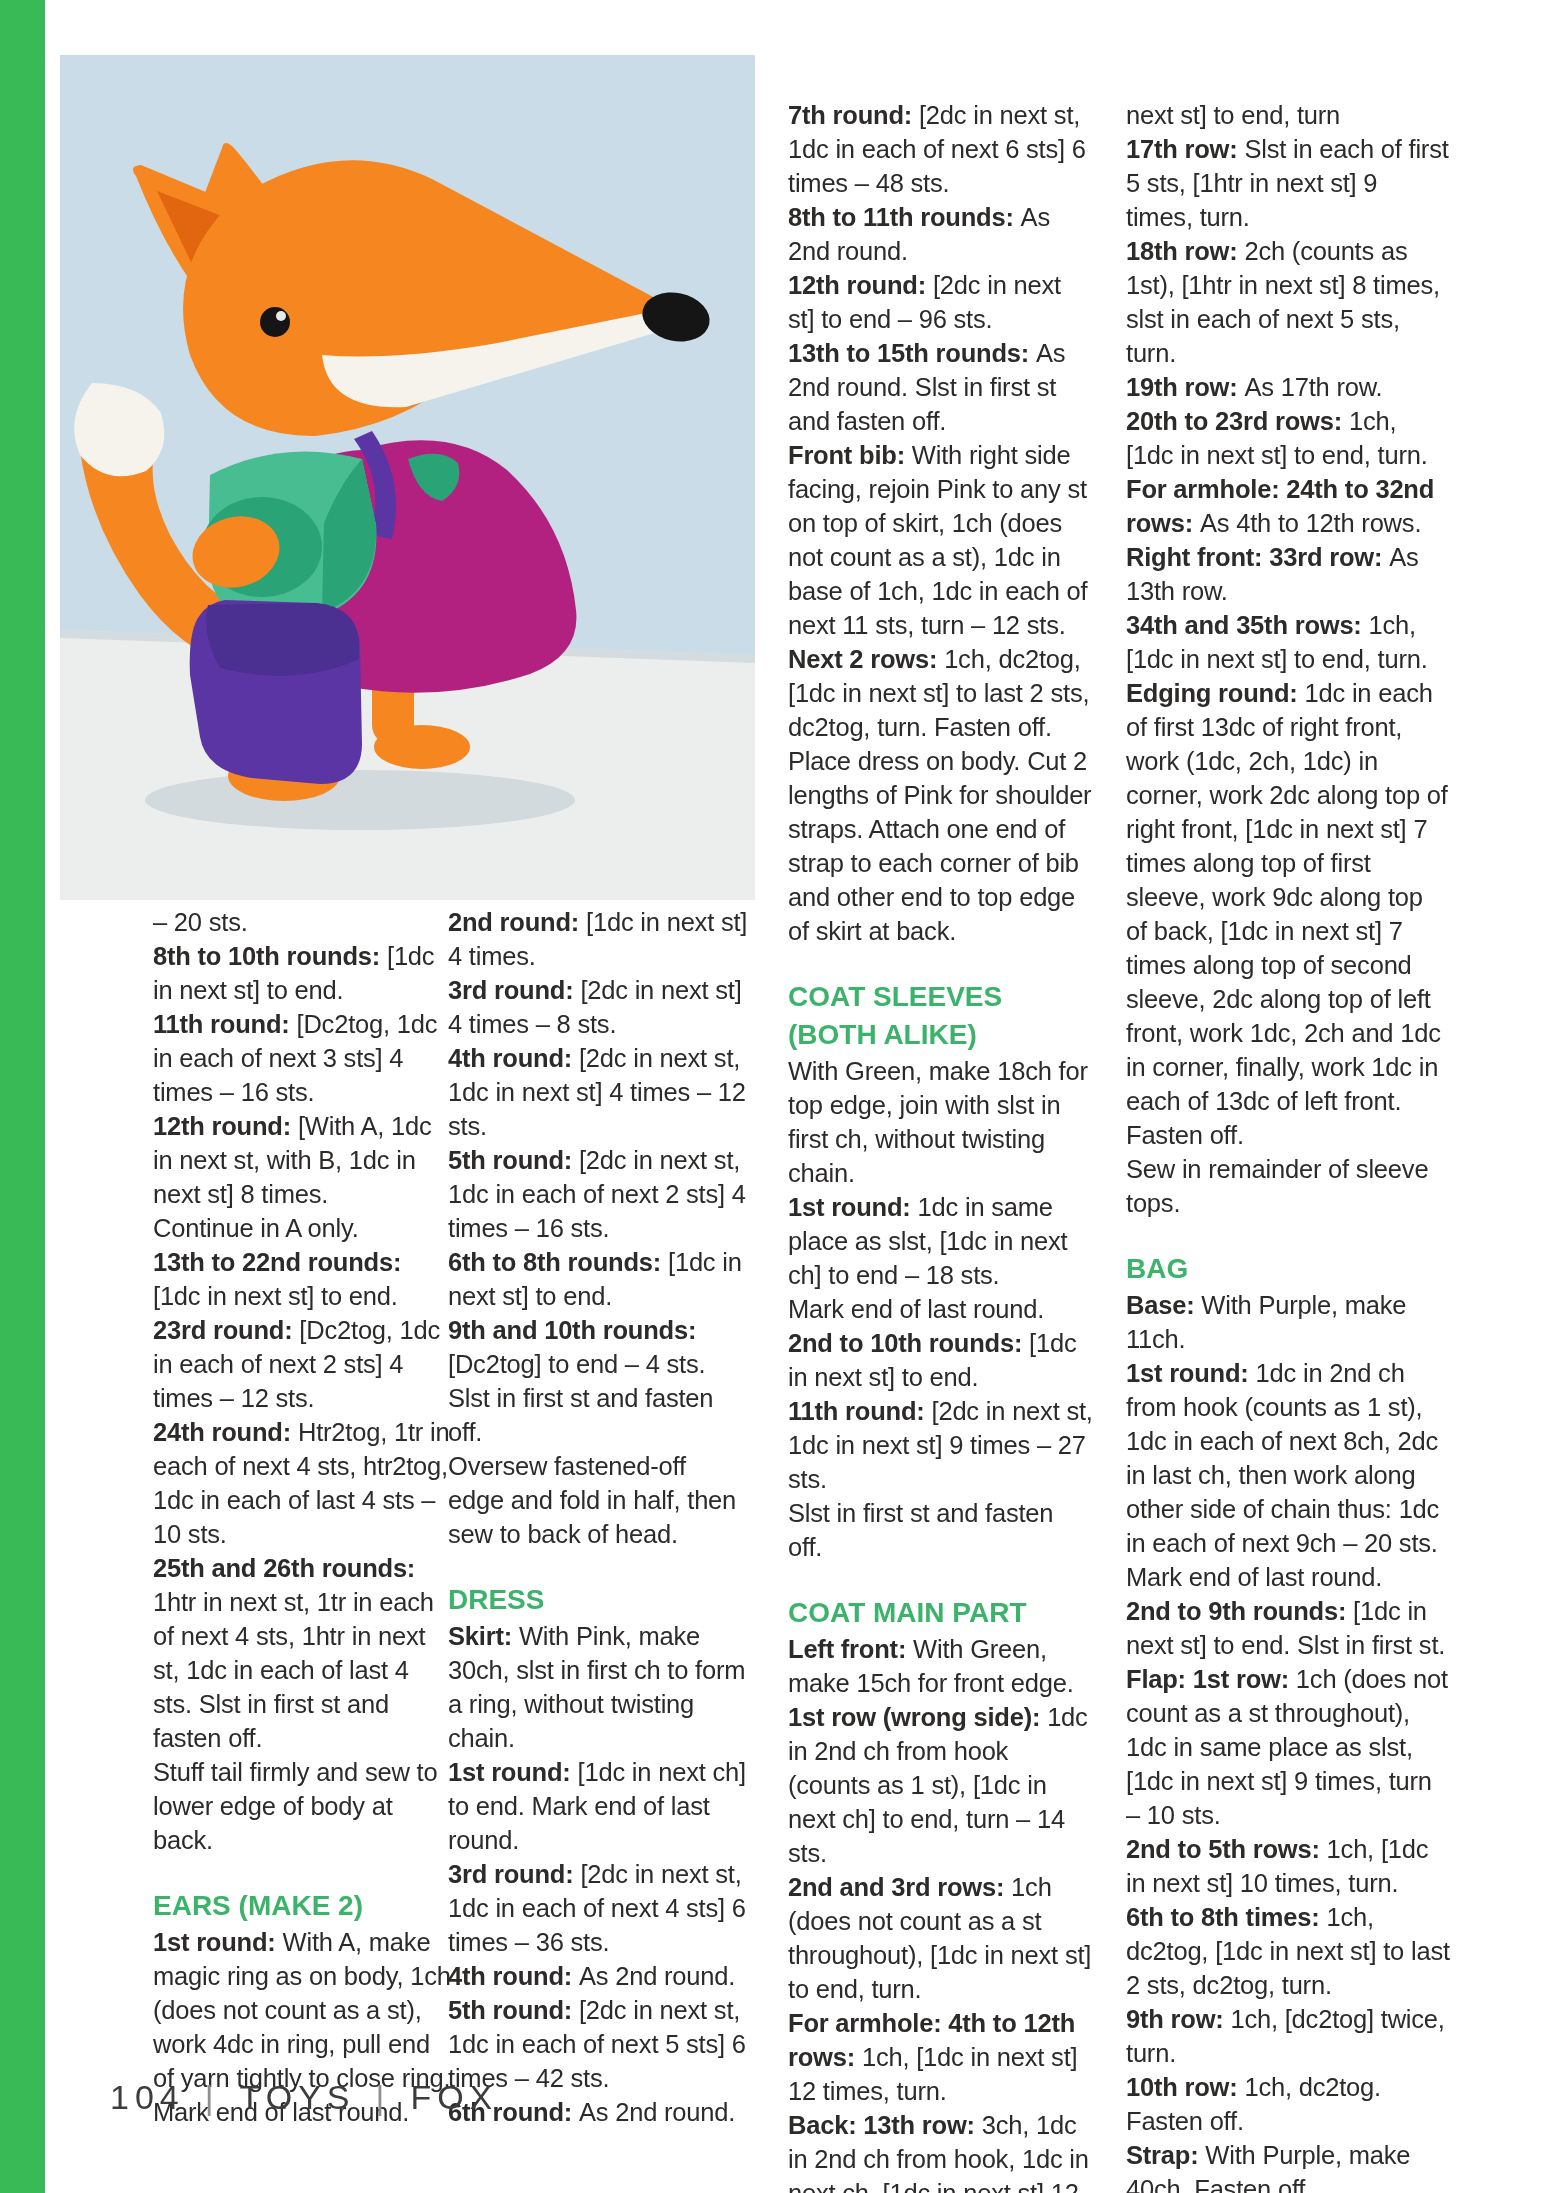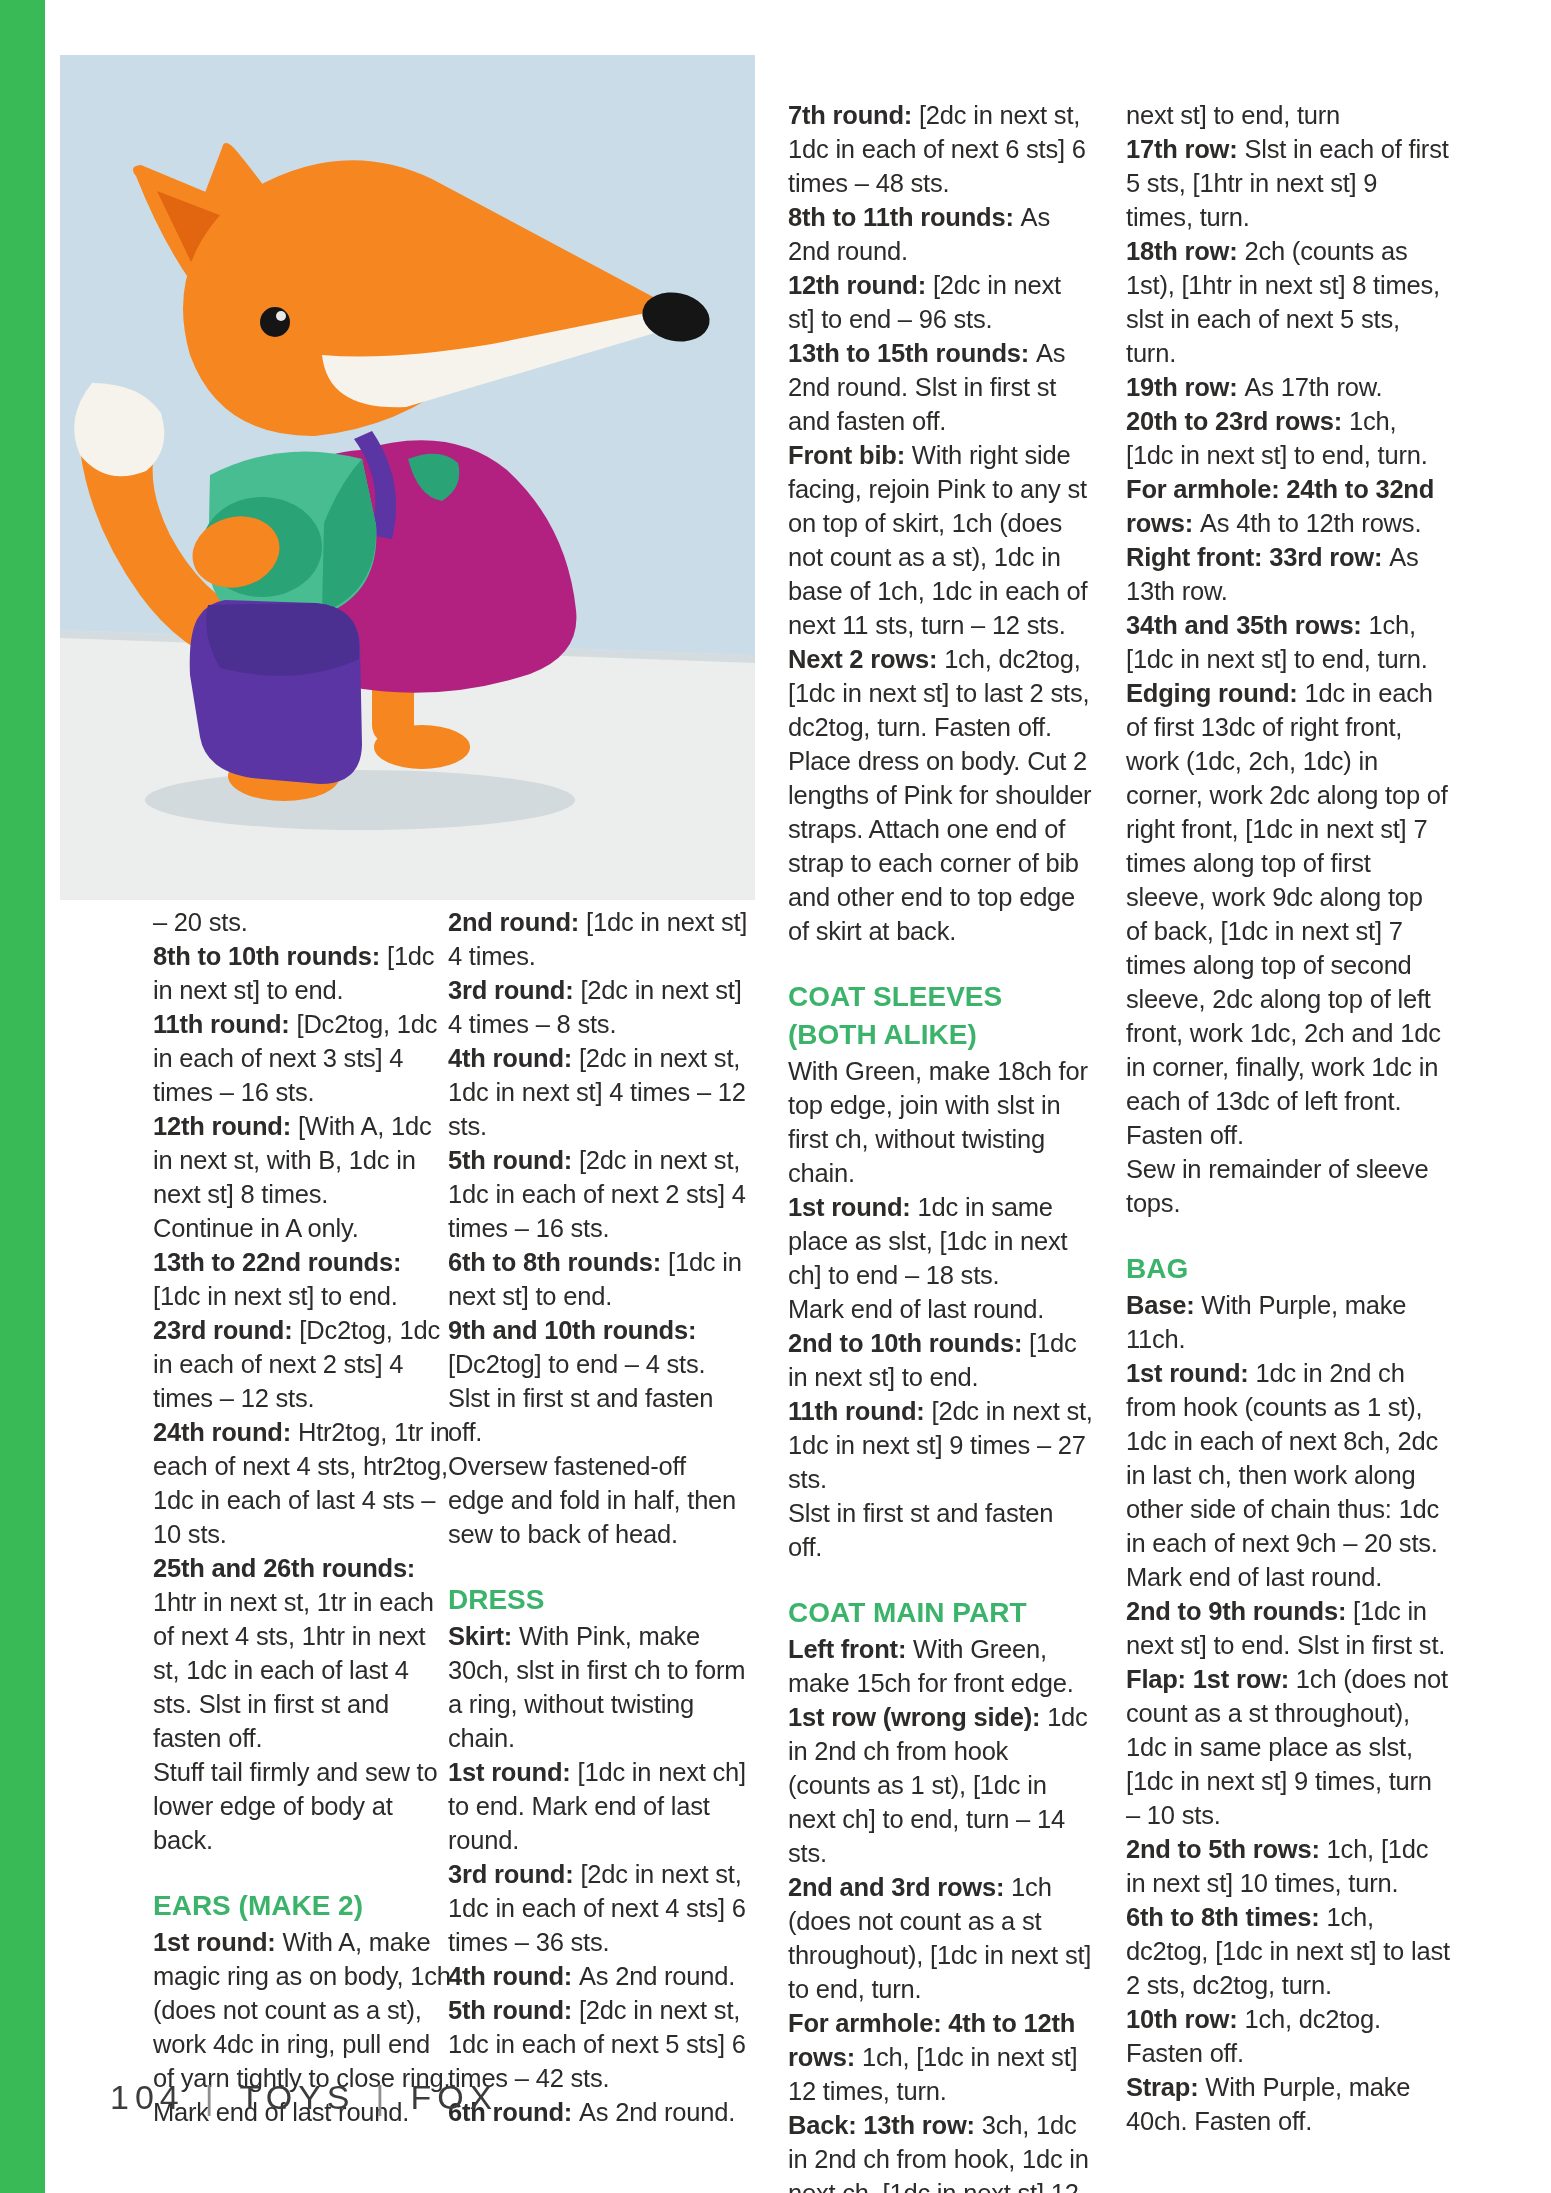--- a/index.html
+++ b/index.html
@@ -183,20 +183,21 @@
       <p class="para"><b>Edging round: </b><span>1dc in each of first 13dc of right front, work (1dc, 2ch, 1dc) in corner, work 2dc along top of right front, [1dc in next st] 7 times along top of first sleeve, work 9dc along top of back, [1dc in next st] 7 times along top of second sleeve, 2dc along top of left front, work 1dc, 2ch and 1dc in corner, finally, work 1dc in each of 13dc of left front. Fasten off.</span></p>
       <p class="para"><span>Sew in remainder of sleeve tops.</span></p>
       <div class="spacer"></div>
       <div class="heading">BAG</div>
       <p class="para"><b>Base: </b><span>With Purple, make 11ch.</span></p>
       <p class="para"><b>1st round: </b><span>1dc in 2nd ch from hook (counts as 1 st), 1dc in each of next 8ch, 2dc in last ch, then work along other side of chain thus: 1dc in each of next 9ch – 20 sts. Mark end of last round.</span></p>
       <p class="para"><b>2nd to 9th rounds: </b><span>[1dc in next st] to end. Slst in first st.</span></p>
       <p class="para"><b>Flap: 1st row: </b><span>1ch (does not count as a st throughout), 1dc in same place as slst, [1dc in next st] 9 times, turn – 10 sts.</span></p>
       <p class="para"><b>2nd to 5th rows: </b><span>1ch, [1dc in next st] 10 times, turn.</span></p>
       <p class="para"><b>6th to 8th times: </b><span>1ch, dc2tog, [1dc in next st] to last 2 sts, dc2tog, turn.</span></p>
+      <p class="para"><b>9th row: </b><span>1ch, [dc2tog] twice, turn.</span></p>
       <p class="para"><b>10th row: </b><span>1ch, dc2tog. Fasten off.</span></p>
       <p class="para"><b>Strap: </b><span>With Purple, make 40ch. Fasten off.</span></p>
     </div>
 
   <div class="footer">
     <span>104</span><span class="sep">|</span><span>TOYS</span><span class="sep">|</span><span>FOX</span>
   </div>
 
 </div>
 

